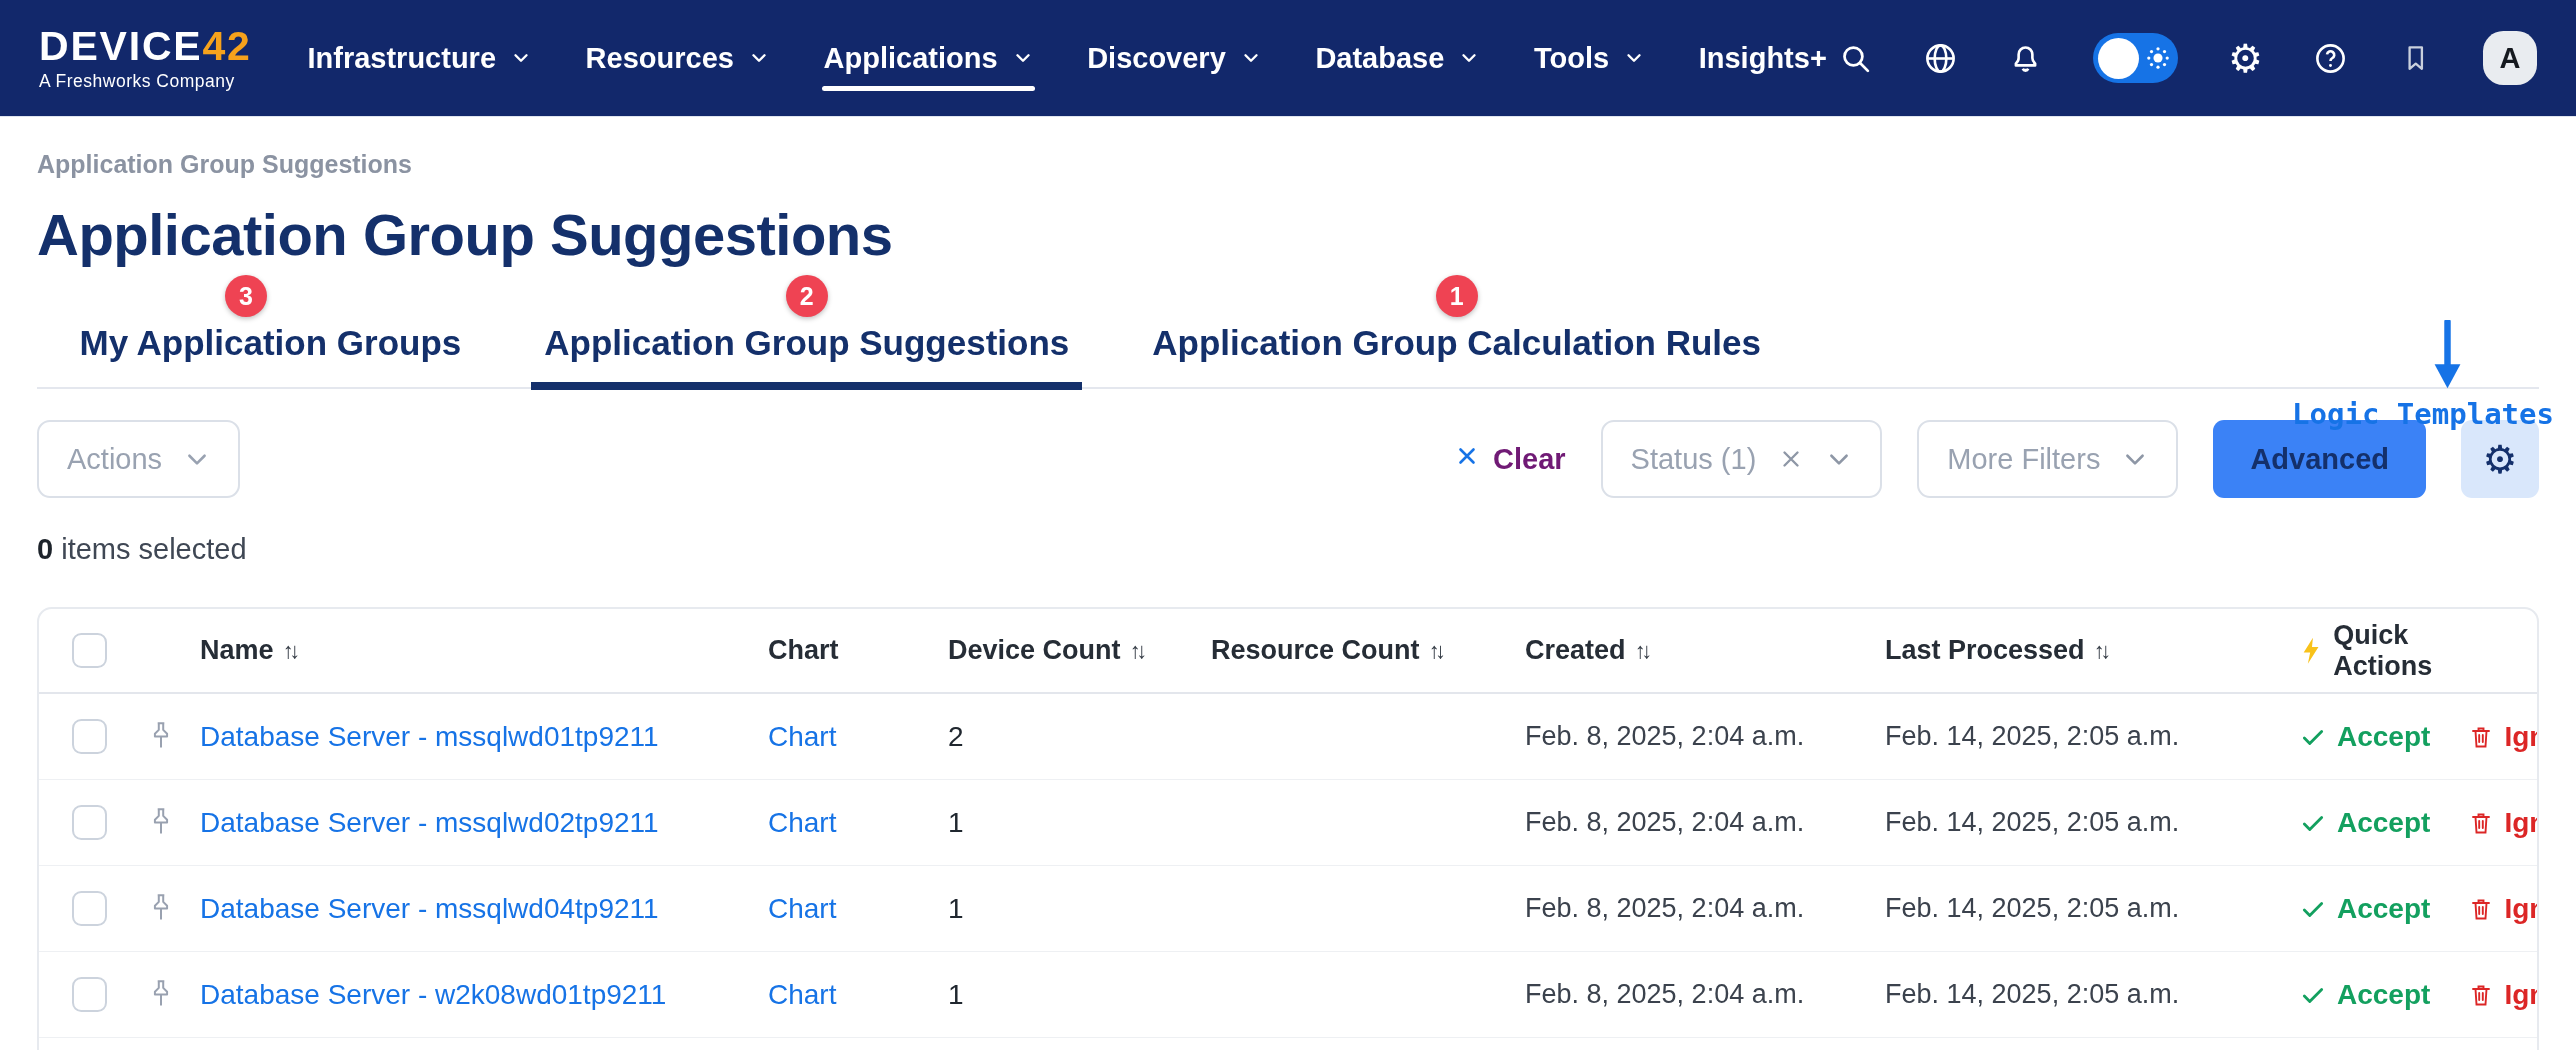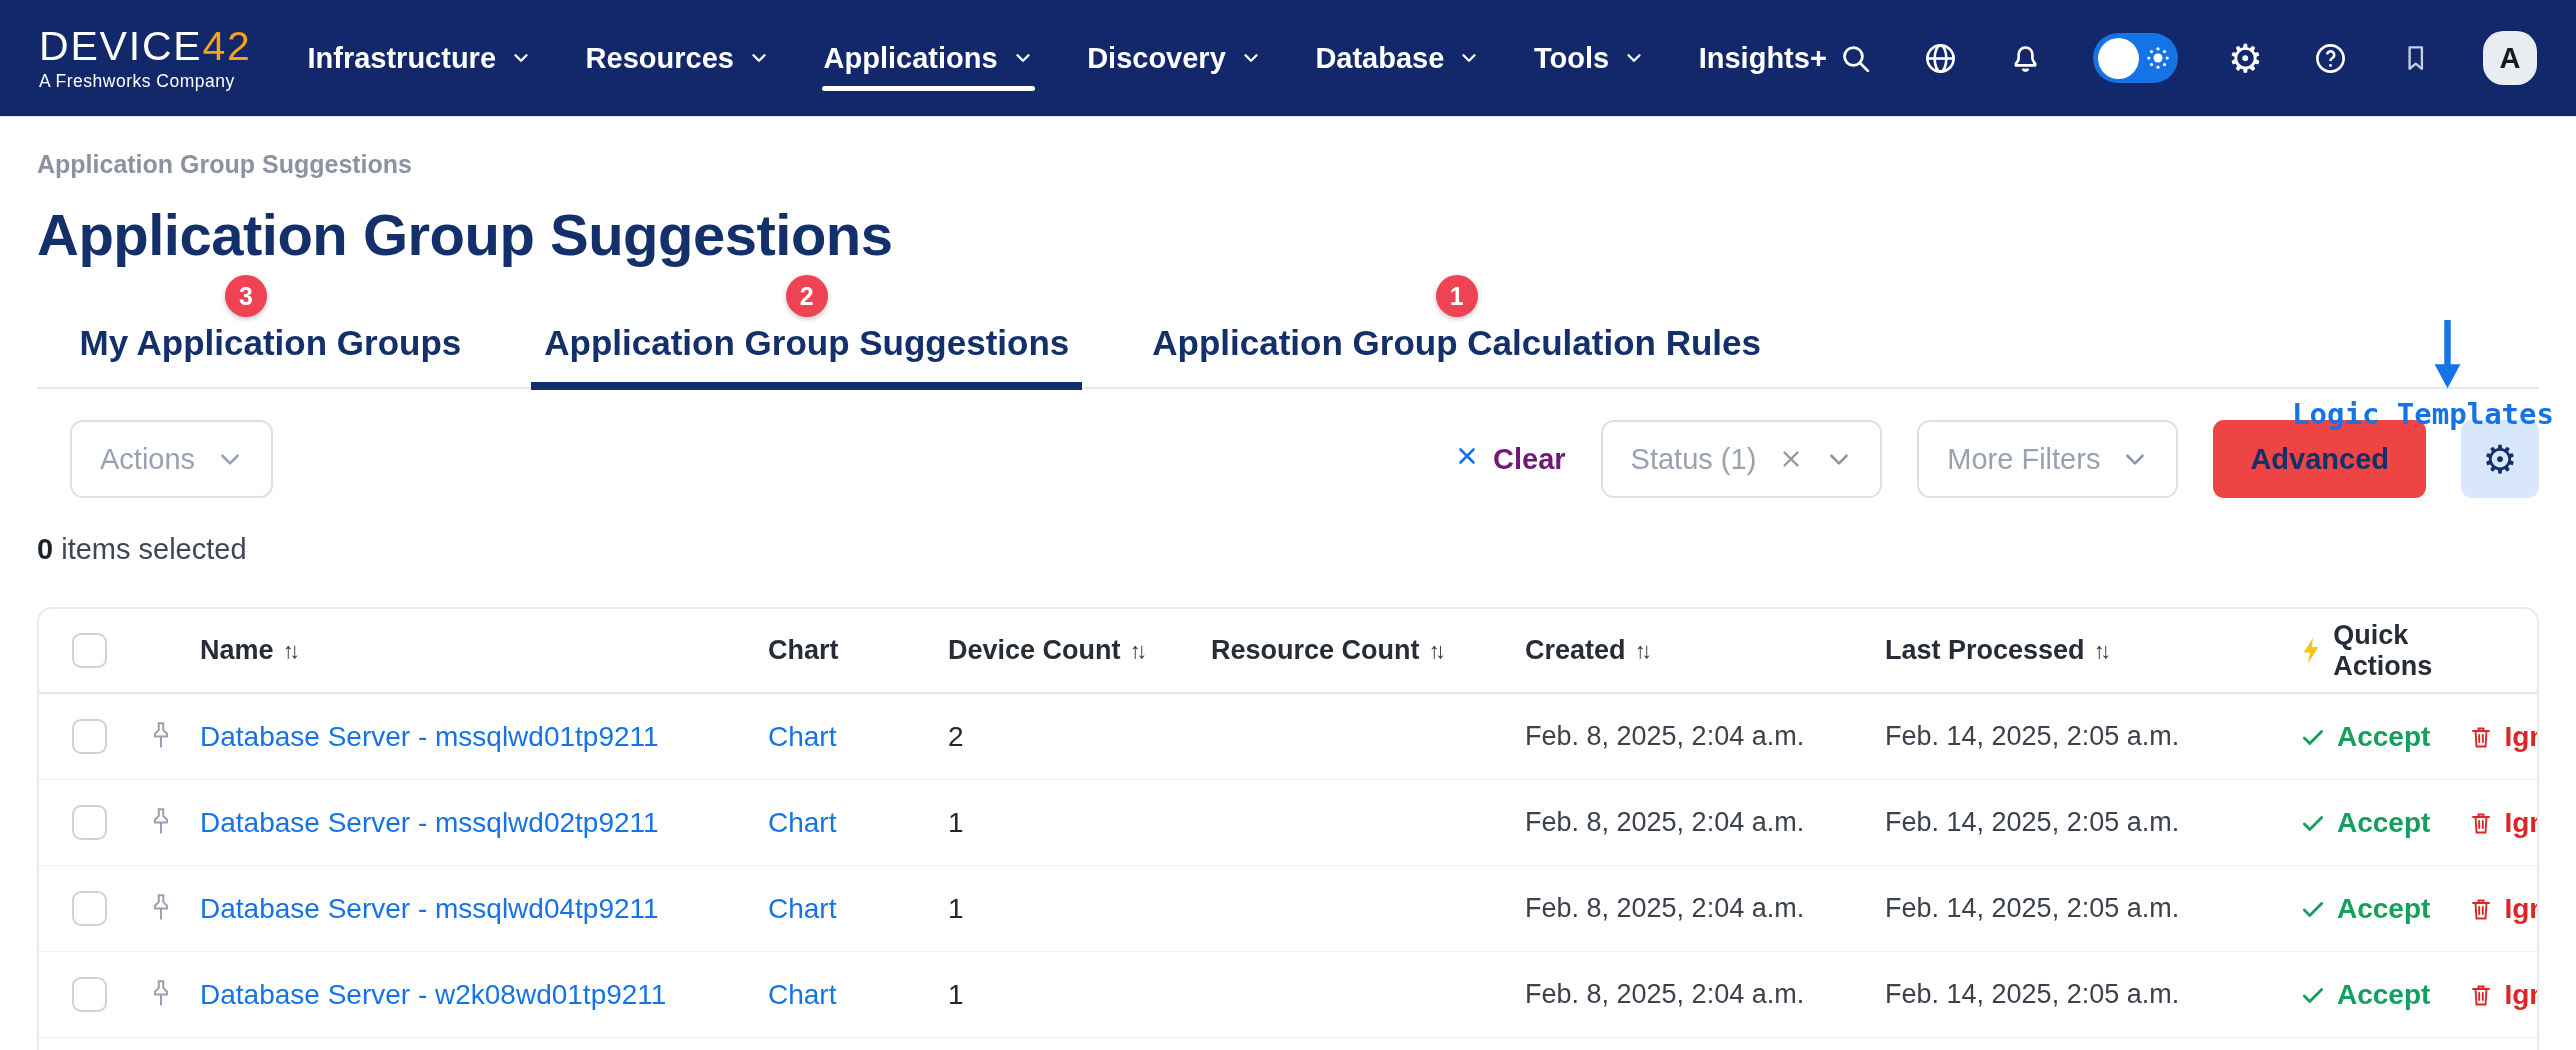--- a/index.html
+++ b/index.html
@@ -3,21 +3,21 @@
 <meta charset="utf-8">
 <style>
   * { margin:0; padding:0; box-sizing:border-box; }
   html,body { width:2576px; height:1051px; overflow:hidden; background:#ffffff;
               font-family:"Liberation Sans","DejaVu Sans",sans-serif; }
 
   
   .nav { height:117px; background:#12286b; display:flex; align-items:center;
          padding:0 39px; border-bottom:1.8px solid #dfe5ef; }
   .logo { margin-right:54px; line-height:1; }
-  .logo-main { font-size:41px; font-weight:400; color:#fff; letter-spacing:1.8px; }
+  .logo-main { font-size:41px; font-weight:700; color:#fff; letter-spacing:1.8px; }
   .logo-num { color:#f6a21c; background:linear-gradient(180deg,#f8b salmon,#f68a1a); }
   .logo-num { color:#f6a21c; }
   .logo-sub { color:#fff; font-size:17.5px; margin-top:5.5px; letter-spacing:0.5px; }
   .nav-menu { display:flex; gap:50px; align-items:center; }
   .nav-item { display:flex; align-items:center; gap:14px; color:#fff; font-size:29px;
               font-weight:700; cursor:pointer; position:relative; padding:22px 1.8px; }
   .nav-item.active::after { content:""; position:absolute; left:0; right:0; bottom:5.5px;
               height:5.5px; background:#fff; border-radius:2.8px; }
   .caret { width:22px; height:22px; }
   .nav-icons { margin-left:auto; display:flex; align-items:center; gap:50px; }
@@ -68,25 +68,25 @@
   
   .filter-row { margin-top:31px; display:flex; align-items:center; }
   .search-box { width:462px; height:78px; border:2.8px solid #d6dce5; border-radius:13px;
          display:flex; align-items:center; padding:0 24px; gap:18.5px; color:#6f7889; }
   .search-box input { flex:1; border:none; outline:none; font-size:28px;
          font-family:inherit; color:#2a3038; background:transparent; min-width:0; }
   .search-box input::placeholder { color:#707a8c; }
   .box-btn { height:78px; border:2.8px solid #dbe0e8; border-radius:13px; display:flex;
          align-items:center; gap:22px; padding:0 28px; color:#99a2b1; font-size:29px;
          cursor:pointer; background:#fff; }
-  .actions-box { margin-left:33px; }
+  .actions-box { }
   .filter-right { margin-left:auto; display:flex; align-items:center; gap:35px; }
   .clear-link { display:flex; align-items:flex-start; gap:13px; color:#701a75;
          font-size:29px; font-weight:700; cursor:pointer; }
-  .adv-btn { height:78px; background:#ef4444; border:none; border-radius:11px;
+  .adv-btn { height:78px; background:#3b82f6; border:none; border-radius:11px;
          color:#14306b; font-weight:800; font-size:29px; padding:0 37px;
          cursor:pointer; font-family:inherit; }
   .gear-btn { width:78px; height:78px; background:#d9e7fb; border:none;
          border-radius:11px; color:#14306b; display:flex; align-items:center;
          justify-content:center; cursor:pointer; }
   .icon-sm { width:26px; height:26px; }
 
   .sel-row { margin-top:35px; font-size:29px; color:#3f4754; }
   .sel-count { font-weight:800; color:#1d232b; }
 

